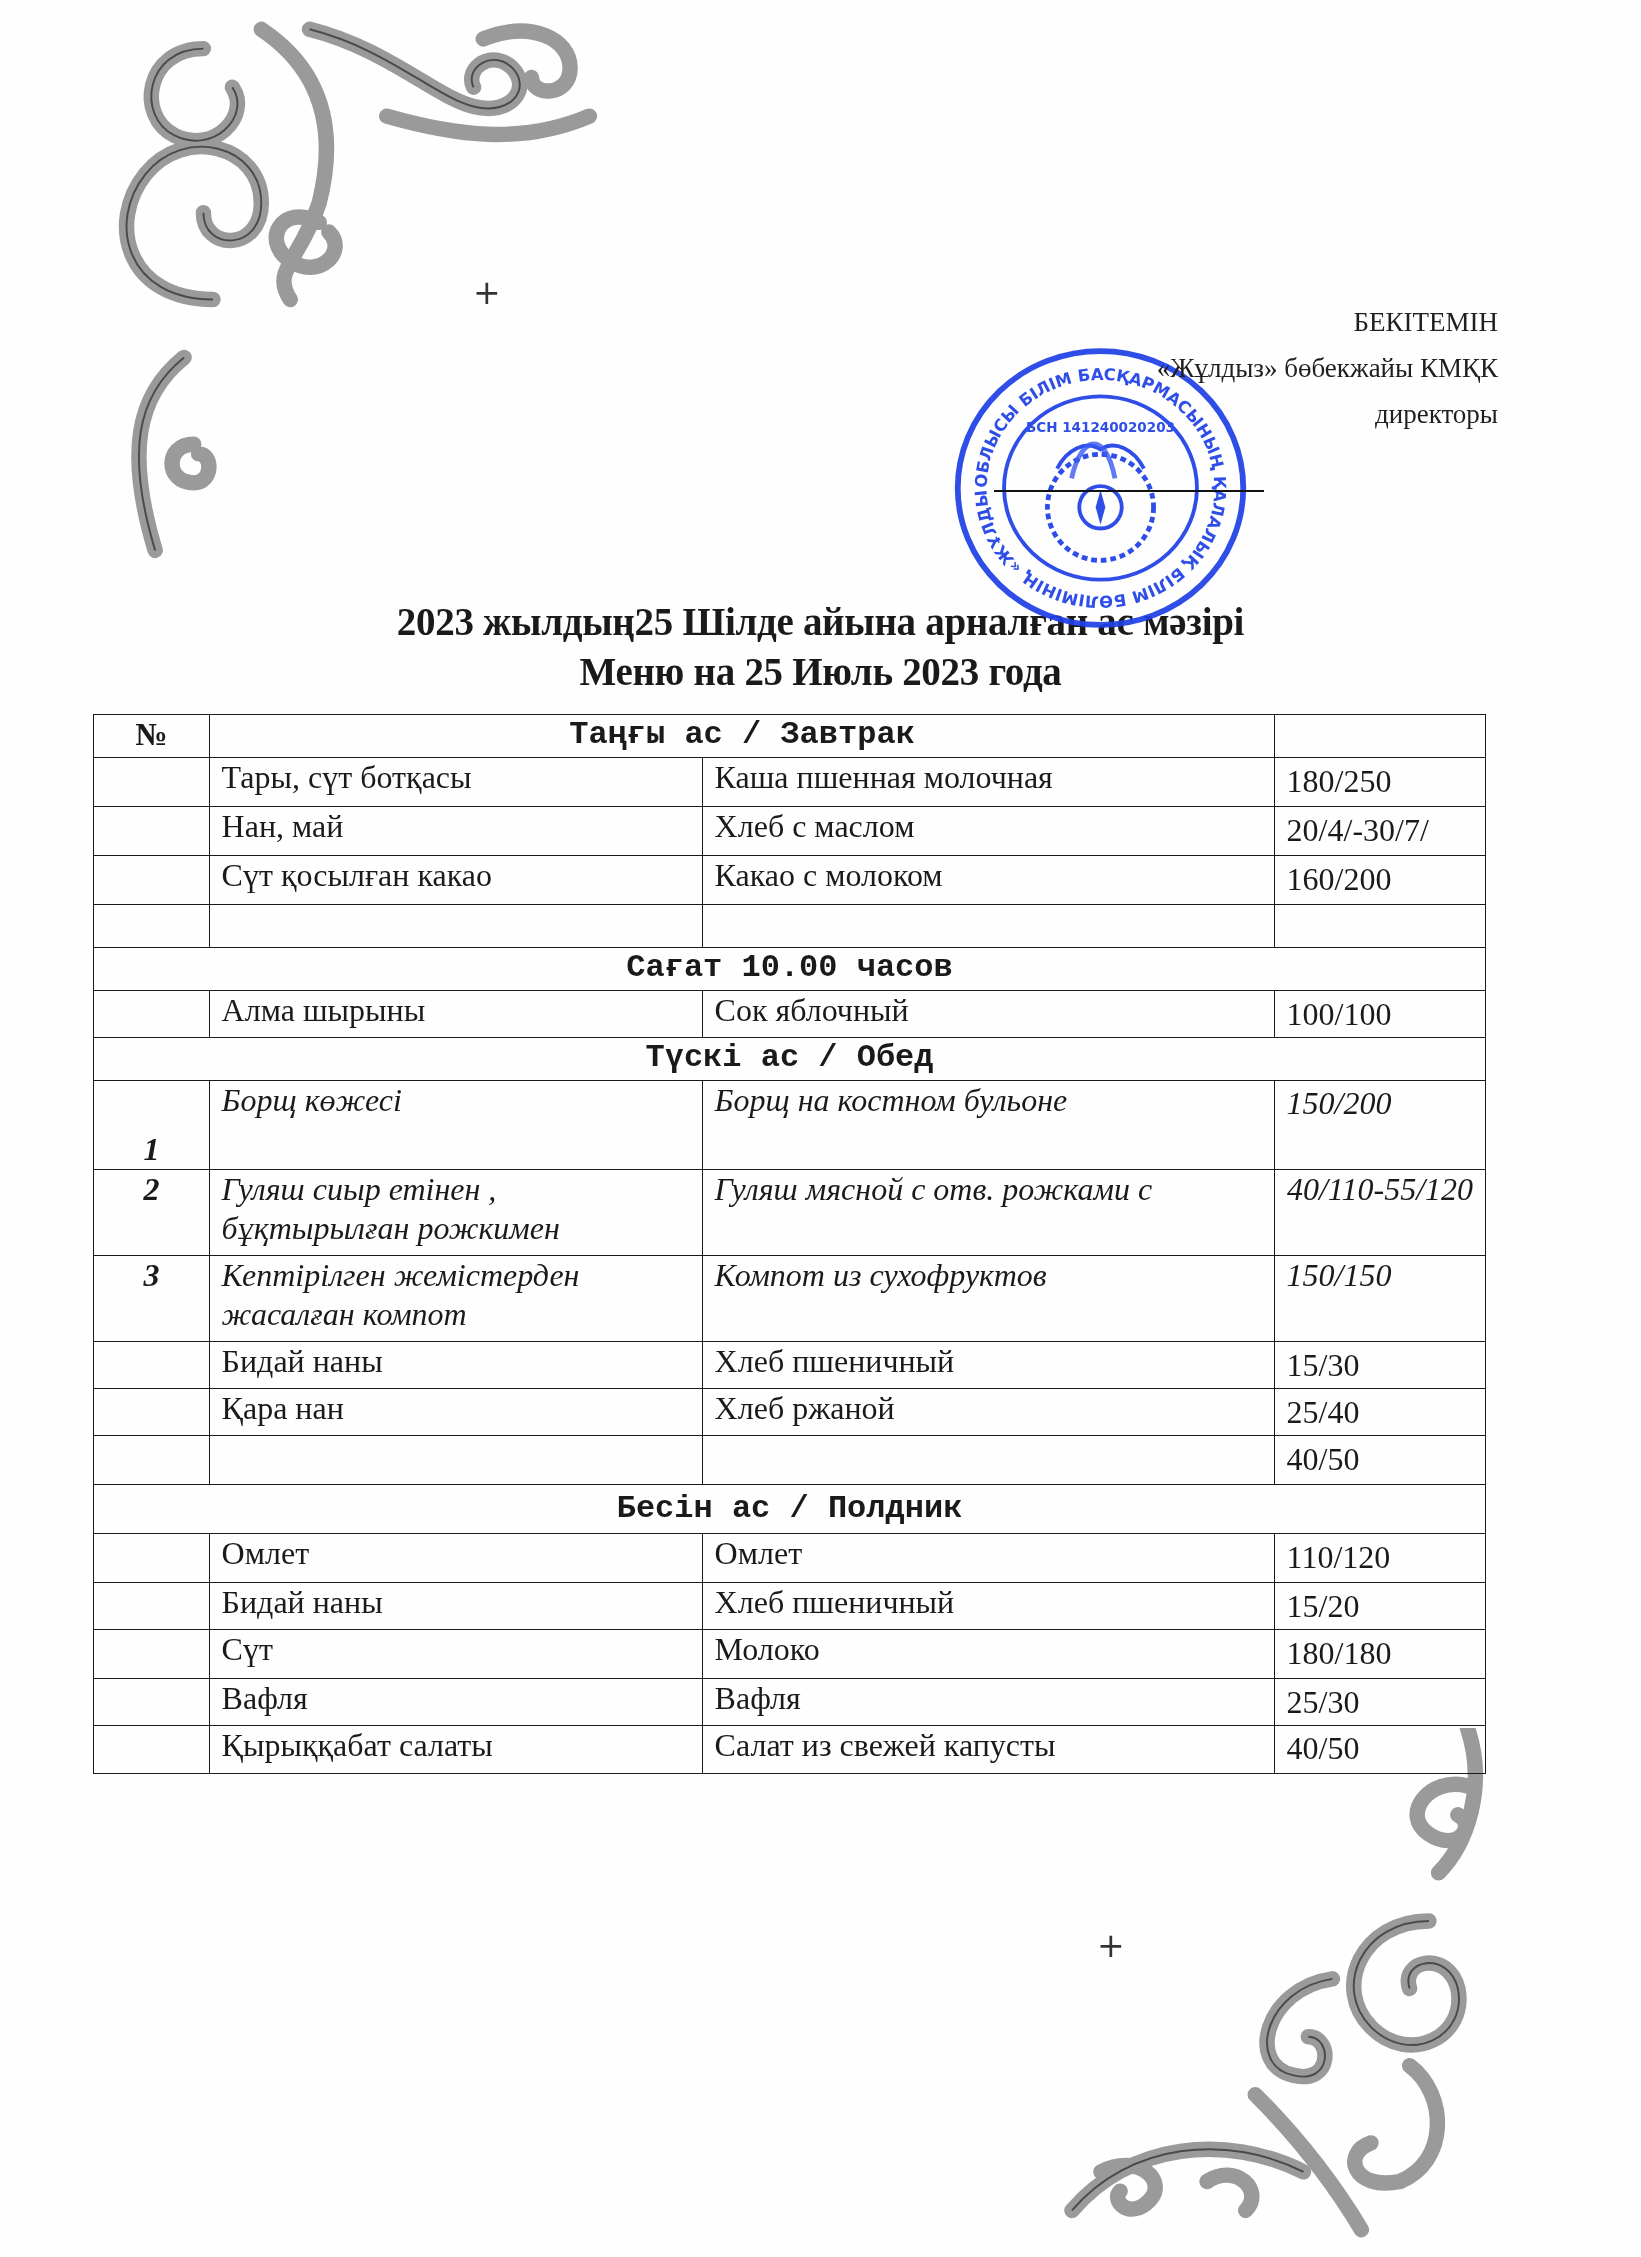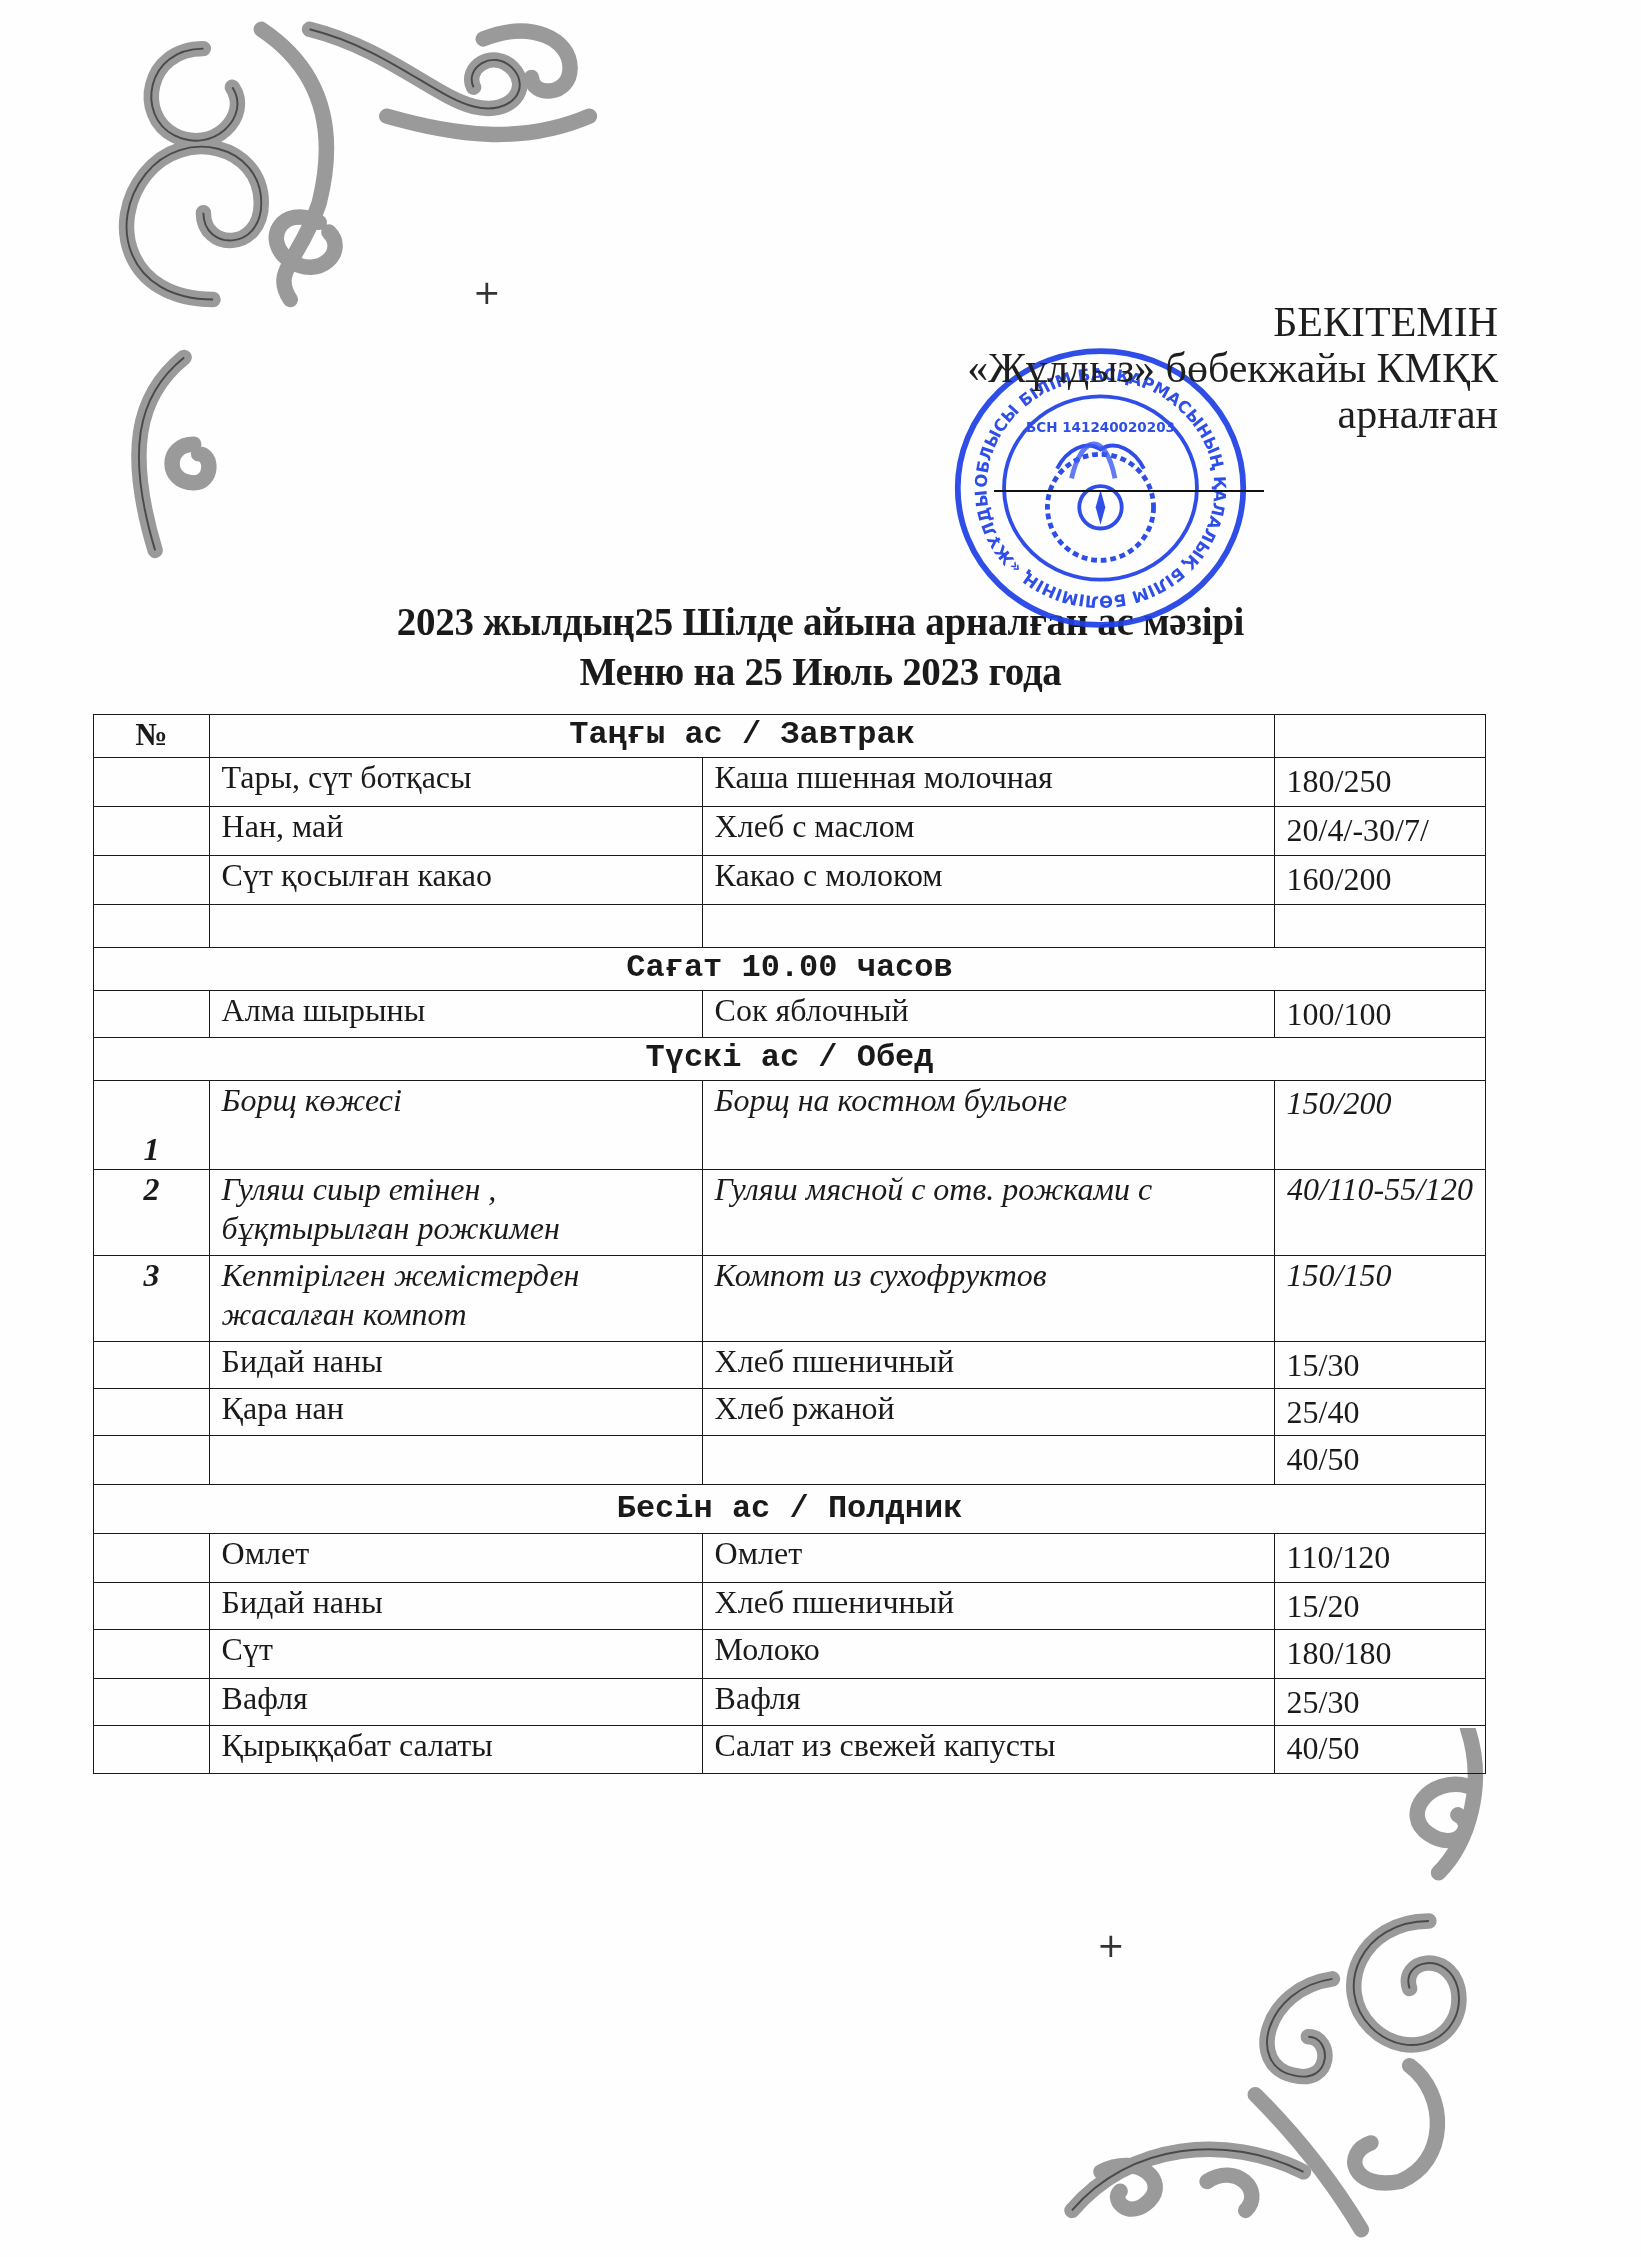--- a/index.html
+++ b/index.html
@@ -14,21 +14,21 @@
   .ornament-br { left: 1014px; top: 1728px; width: 579px; height: 521px; }
   .crosshair {
     position: absolute; font-family: "DejaVu Sans", sans-serif;
     font-size: 33px; line-height: 1; color: #333;
   }
   .cross-tl { left: 473px; top: 276px; }
   .cross-br { left: 1097px; top: 1929px; }
 
   .approval {
     position: absolute; right: 143px; top: 299px; text-align: right;
-    font-size: 42px; line-height: 46px; color: #1f1f1f; z-index: 3;
+    font-size: 27px; line-height: 46px; color: #1f1f1f; z-index: 3;
   }
   .approval div { white-space: nowrap; }
 
   .stamp {
     position: absolute; left: 951px; top: 343px; width: 299px; height: 290px;
     z-index: 2; opacity: 0.92;
   }
   .sign-line {
     position: absolute; left: 994px; top: 490px; width: 270px; height: 1.9px;
     background: #111; z-index: 4;
@@ -122,21 +122,21 @@
   <circle cx="155" cy="170" r="22" fill="none" stroke="#1e40e6" stroke-width="4"></circle>
   <polygon points="155,152 160,170 155,188 150,170" fill="#1e40e6"></polygon>
   <path d="M110 130 C120 110 140 100 155 110 C170 100 190 110 200 130" fill="none" stroke="#1e40e6" stroke-width="4"></path>
   <path d="M125 140 C135 95 160 90 170 140" fill="none" stroke="#2a4cf0" stroke-width="5" opacity="0.8"></path>
 </svg>
 <div class="sign-line"></div>
 
 <div class="approval">
   <div>БЕКІТЕМІН</div>
   <div>«Жұлдыз» бөбекжайы КМҚК</div>
-  <div>арналған</div>
+  <div>директоры</div>
 </div>
 
 <div class="title-block">
   <div>2023 жылдың25 Шілде айына арналған ас мәзірі</div>
   <div>Меню на 25  Июль  2023 года</div>
 </div>
 
 <table class="menu">
   <colgroup>
       <col class="c-num">

